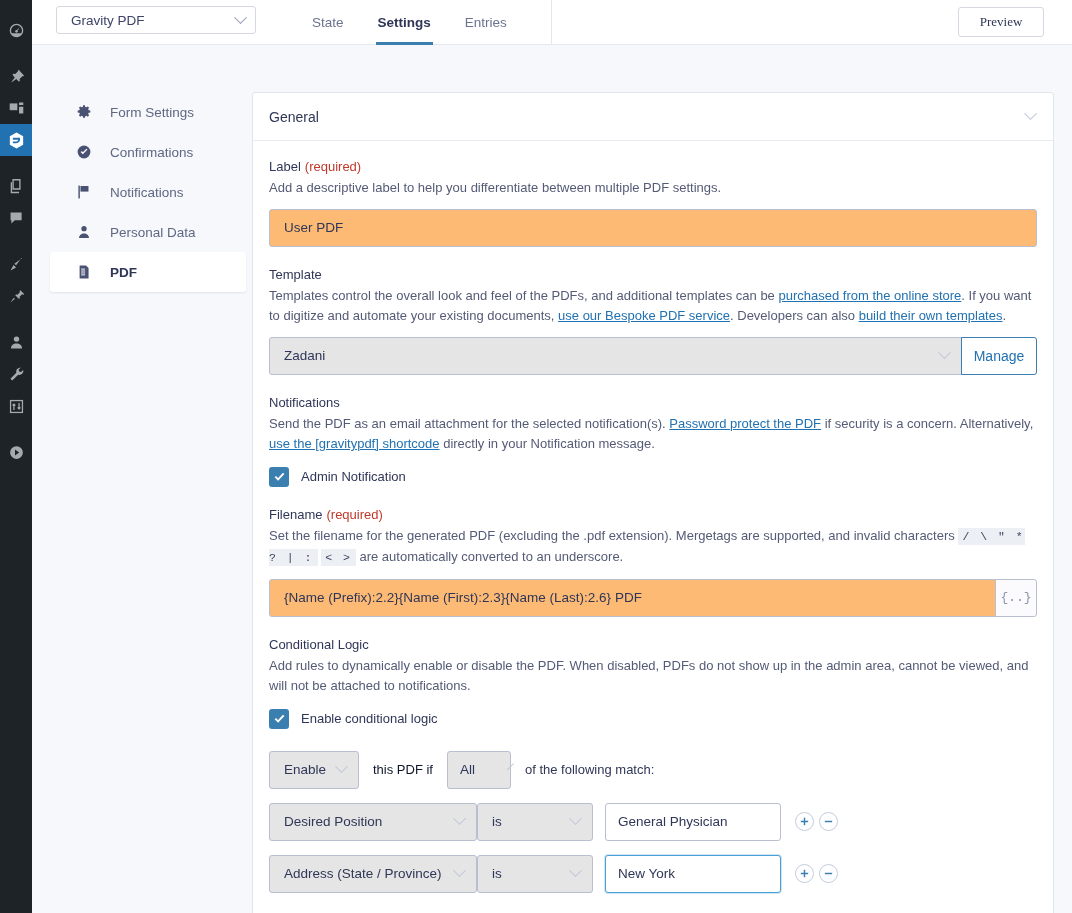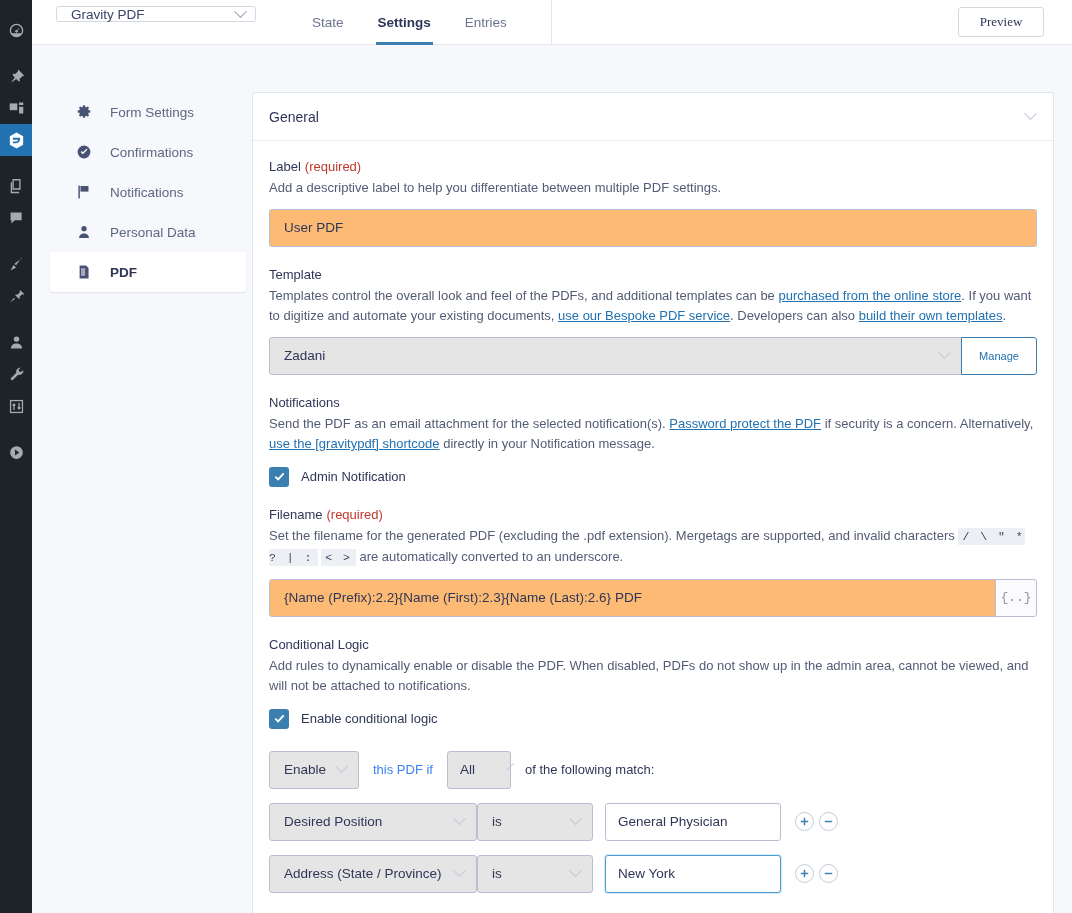--- a/index.html
+++ b/index.html
@@ -41,21 +41,21 @@
   #topbar {
     position: absolute;
     left: 32px; top: 0;
     width: 1040px; height: 45px;
     background: #ffffff;
     border-bottom: 1px solid #e4e7eb;
   }
   #form-switcher {
     position: absolute;
     left: 24px; top: 6px;
-    width: 200px; height: 16px;
+    width: 200px; height: 28px;
     border: 1px solid #d5d8e0;
     border-radius: 3px;
     background: #fff;
     display: flex; align-items: center;
     padding: 0 10px 0 14px;
     font-size: 13.5px;
     color: #3d4468;
   }
   #form-switcher .fs-label { flex: 1; }
   .chev {
@@ -212,21 +212,21 @@
   .row-flex { display: flex; align-items: center; }
 
   #template-select { flex: 1; border-radius: 3px 0 0 3px; }
   #manage-button {
     width: 76px; height: 38px;
     margin-left: -1px;
     border: 1px solid #3a7fb0;
     border-radius: 0 3px 3px 0;
     background: #fff;
     color: #2271b1;
-    font-size: 11px;
+    font-size: 14px;
     display: flex; align-items: center; justify-content: center;
   }
 
   .checkrow { display: flex; align-items: center; margin-top: 12px; }
   .checkbox {
     width: 20px; height: 20px;
     background: #3a7fb0;
     border-radius: 3px;
     display: flex; align-items: center; justify-content: center;
     margin-right: 12px;
@@ -248,21 +248,21 @@
     display: flex; align-items: center; justify-content: center;
   }
 
   
   #cl-header-row {
     display: flex; align-items: center;
     margin-top: 22px;
   }
   #cl-action { width: 90px; }
   #cl-phrase {
-    font-size: 13px; color: #3b82f6;
+    font-size: 13px; color: #0f172a;
     margin: 0 14px;
   }
   #cl-match { width: 64px; padding: 0 8px 0 12px; gap: 35px; }
   #cl-tail { font-size: 13px; color: #2f3657; margin-left: 14px; }
 
   .rule-row { display: flex; align-items: center; margin-top: 14px; }
   .rule-field { width: 208px; }
   .rule-op { width: 116px; }
   .rule-value {
     width: 176px; height: 38px; margin-left: 12px;

